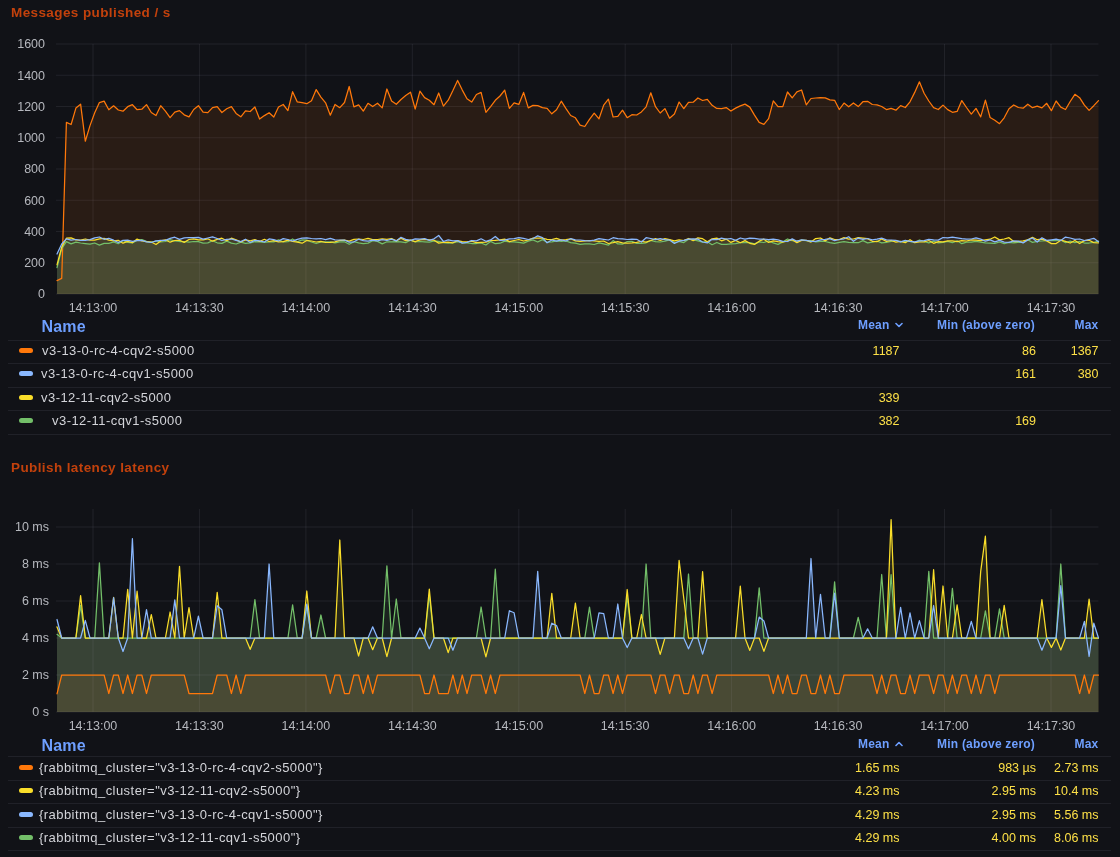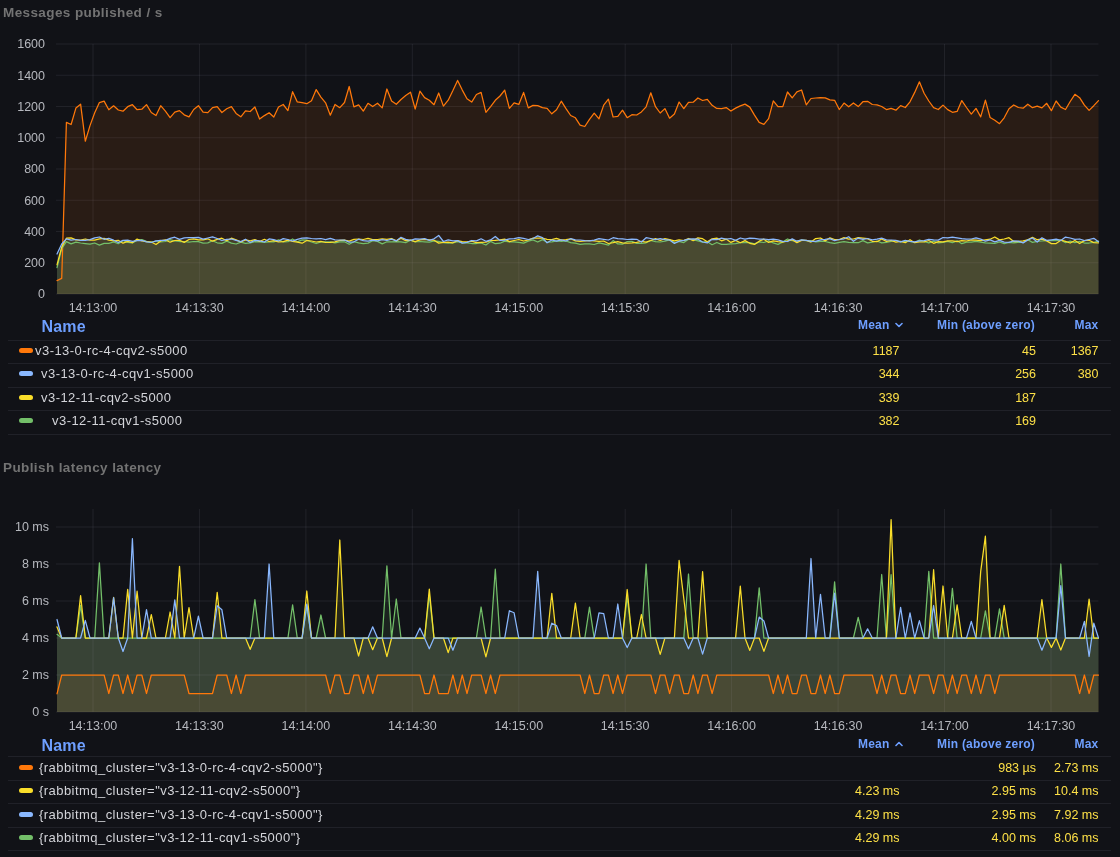--- a/index.html
+++ b/index.html
@@ -1,18 +1,18 @@
 <!DOCTYPE html>
 <html><head><meta charset="utf-8"><title>d</title>
 <style>
 html,body{margin:0;padding:0;background:#111217;overflow:hidden}
 body{width:1120px;height:857px;position:relative;filter:saturate(1);font-family:"Liberation Sans",sans-serif;
 -webkit-font-smoothing:antialiased}
 text{-webkit-font-smoothing:antialiased}
-.title{position:absolute;left:3px;color:#737373;font-size:13.5px;font-weight:700;letter-spacing:.4px}
+.title{position:absolute;left:11px;color:#c2410c;font-size:13.5px;font-weight:700;letter-spacing:.4px}
 .lg-h,.lg-r{position:absolute;left:0;width:1120px;height:17px}
 .lg-h span.lg-name{position:absolute;left:41.5px;color:#6e9fff;font-weight:700;font-size:16px;letter-spacing:.2px}
 .lg-h span.lg-val{position:absolute;left:0;color:#6e9fff;font-weight:700;font-size:12px;text-align:right;letter-spacing:.2px}
 .lg-sep{position:absolute;left:8px;right:9px;height:1px;background:#202128}
 .pill{position:absolute;left:19px;top:6px;width:14px;height:5px;border-radius:3px}
 .rname{position:absolute;top:1px;color:#d3d4d9;font-size:13px;letter-spacing:.45px}
 .rval{position:absolute;left:0;top:2px;color:#fde047;font-size:12.5px;text-align:right}
 </style></head>
 <body>
 <div class="title" style="top:4.5px">Messages published / s</div>
@@ -113,37 +113,35 @@
     <span class="lg-val" style="width:1035px">Min (above zero)</span>
     <span class="lg-val" style="width:1098.5px">Max</span>
   </div>
 <div class="lg-sep" style="top:339.5px"></div>
 <div class="lg-sep" style="top:363px"></div>
 <div class="lg-sep" style="top:386.5px"></div>
 <div class="lg-sep" style="top:410px"></div>
 <div class="lg-sep" style="top:433.5px"></div>
 <div class="lg-r" style="top:341.8px">
     <span class="pill" style="background:#FF780A"></span>
-    <span class="rname" style="left:35px">v3-13-0-rc-4-cqv2-s5000</span>
+    <span class="rname" style="left:42px">v3-13-0-rc-4-cqv2-s5000</span>
     <span class="rval" style="width:899.5px">1187</span>
-    <span class="rval" style="width:1036px">45</span>
+    <span class="rval" style="width:1036px">86</span>
     <span class="rval" style="width:1098.5px">1367</span>
   </div>
 <div class="lg-r" style="top:365.3px">
     <span class="pill" style="background:#8AB8FF"></span>
     <span class="rname" style="left:41px">v3-13-0-rc-4-cqv1-s5000</span>
-    <span class="rval" style="width:899.5px">344</span>
-    <span class="rval" style="width:1036px">256</span>
+    <span class="rval" style="width:1036px">161</span>
     <span class="rval" style="width:1098.5px">380</span>
   </div>
 <div class="lg-r" style="top:388.8px">
     <span class="pill" style="background:#FADE2A"></span>
     <span class="rname" style="left:41px">v3-12-11-cqv2-s5000</span>
     <span class="rval" style="width:899.5px">339</span>
-    <span class="rval" style="width:1036px">187</span>
   </div>
 <div class="lg-r" style="top:412.3px">
     <span class="pill" style="background:#73BF69"></span>
     <span class="rname" style="left:52px">v3-12-11-cqv1-s5000</span>
     <span class="rval" style="width:899.5px">382</span>
     <span class="rval" style="width:1036px">169</span>
   </div>
 <div class="lg-h" style="top:736.7px">
     <span class="lg-name">Name</span>
     <span class="lg-val" style="width:902.5px;display:inline-flex;justify-content:flex-end;align-items:center">Mean<svg width="8" height="6" viewBox="0 0 8 6" style="margin-left:5px">
@@ -153,36 +151,37 @@
     <span class="lg-val" style="width:1098.5px">Max</span>
   </div>
 <div class="lg-sep" style="top:756px"></div>
 <div class="lg-sep" style="top:779.7px"></div>
 <div class="lg-sep" style="top:803.2px"></div>
 <div class="lg-sep" style="top:826.7px"></div>
 <div class="lg-sep" style="top:850.2px"></div>
 <div class="lg-r" style="top:758.9px">
     <span class="pill" style="background:#FF780A"></span>
     <span class="rname" style="left:39px">{rabbitmq_cluster="v3-13-0-rc-4-cqv2-s5000"}</span>
+    <span class="rval" style="width:899.5px">1.65 ms</span>
     <span class="rval" style="width:1036px">983 µs</span>
     <span class="rval" style="width:1098.5px">2.73 ms</span>
   </div>
 <div class="lg-r" style="top:782.4px">
     <span class="pill" style="background:#FADE2A"></span>
     <span class="rname" style="left:39px">{rabbitmq_cluster="v3-12-11-cqv2-s5000"}</span>
     <span class="rval" style="width:899.5px">4.23 ms</span>
     <span class="rval" style="width:1036px">2.95 ms</span>
     <span class="rval" style="width:1098.5px">10.4 ms</span>
   </div>
 <div class="lg-r" style="top:805.9px">
     <span class="pill" style="background:#8AB8FF"></span>
     <span class="rname" style="left:39px">{rabbitmq_cluster="v3-13-0-rc-4-cqv1-s5000"}</span>
     <span class="rval" style="width:899.5px">4.29 ms</span>
     <span class="rval" style="width:1036px">2.95 ms</span>
-    <span class="rval" style="width:1098.5px">7.92 ms</span>
+    <span class="rval" style="width:1098.5px">5.56 ms</span>
   </div>
 <div class="lg-r" style="top:829.4px">
     <span class="pill" style="background:#73BF69"></span>
     <span class="rname" style="left:39px">{rabbitmq_cluster="v3-12-11-cqv1-s5000"}</span>
     <span class="rval" style="width:899.5px">4.29 ms</span>
     <span class="rval" style="width:1036px">4.00 ms</span>
     <span class="rval" style="width:1098.5px">8.06 ms</span>
   </div>
 
 </body></html>

